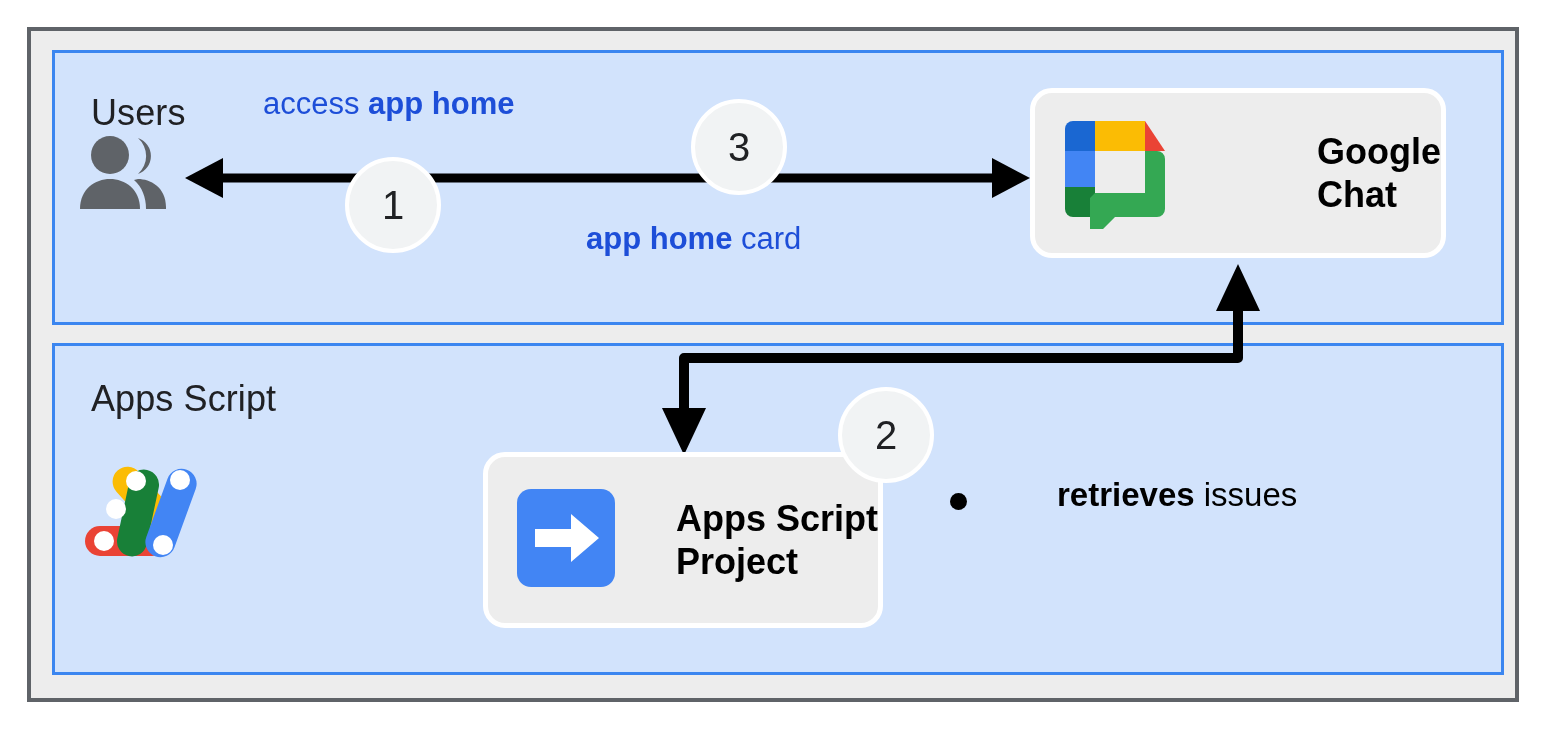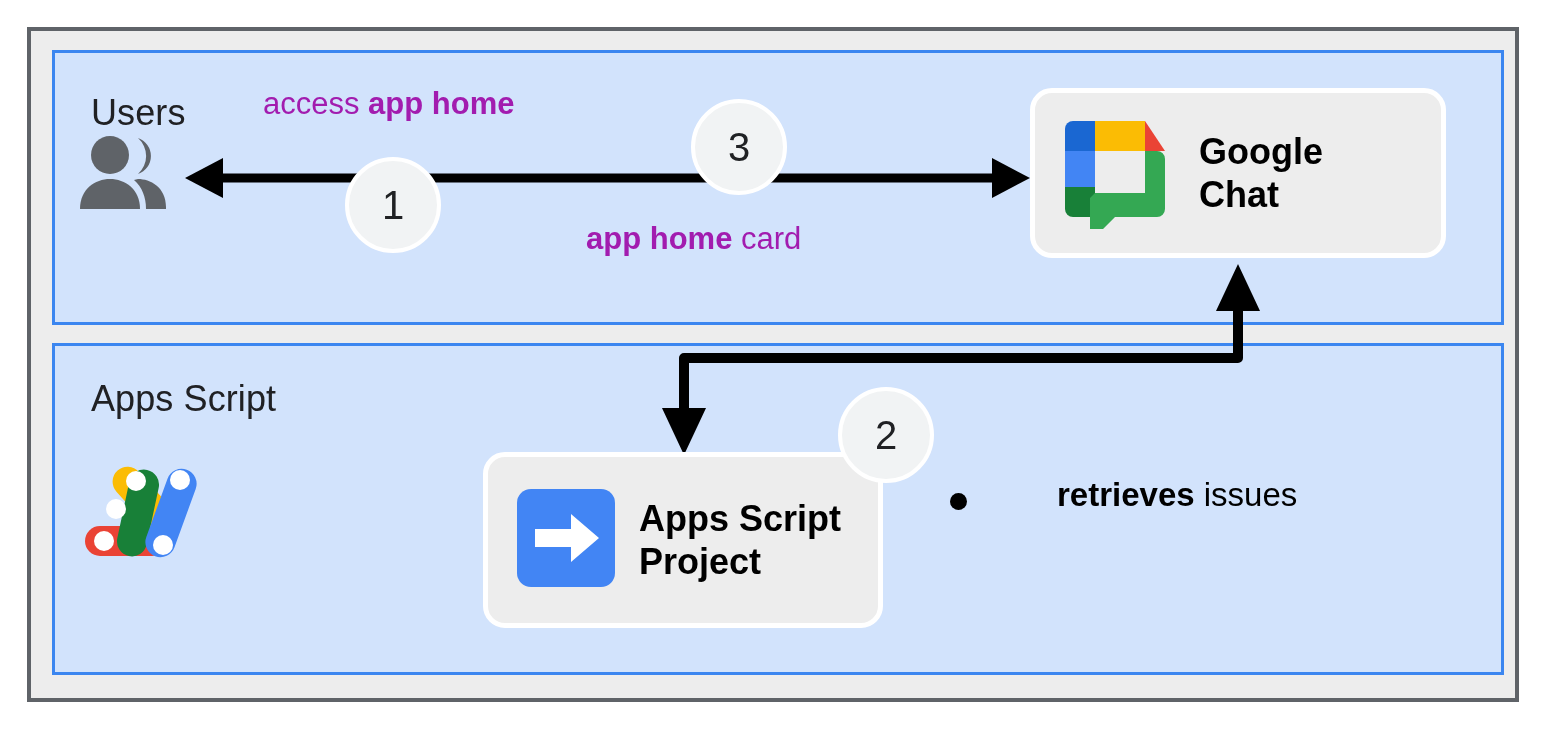--- a/index.html
+++ b/index.html
@@ -86,37 +86,38 @@
     font-weight: 400;
   }
   #badge-1 { left: 345px; top: 157px; width: 96px; height: 96px; }
   #badge-3 { left: 691px; top:  99px; width: 96px; height: 96px; }
   #badge-2 { left: 838px; top: 387px; width: 96px; height: 96px; }
 
   
   .edge-label {
     position: absolute;
     font-size: 31px;
-    color: #a21caf;
+    color: #1d4ed8;
     white-space: nowrap;
     font-weight: 400;
   }
   .edge-label b { font-weight: 700; }
   #label-access   { left: 263px; top:  86px; }
   #label-homecard { left: 586px; top: 221px; }
 
   
   .node-card {
     position: absolute;
     background: #EDEDED;
     border: 5px solid #FFFFFF;
     border-radius: 22px;
     box-sizing: border-box;
     display: flex;
     align-items: center;
+    justify-content: space-between;
   }
   #card-google-chat {
     left: 1030px;
     top: 88px;
     width: 416px;
     height: 170px;
     padding-left: 22px;
   }
   #card-apps-script-project {
     left: 483px;

